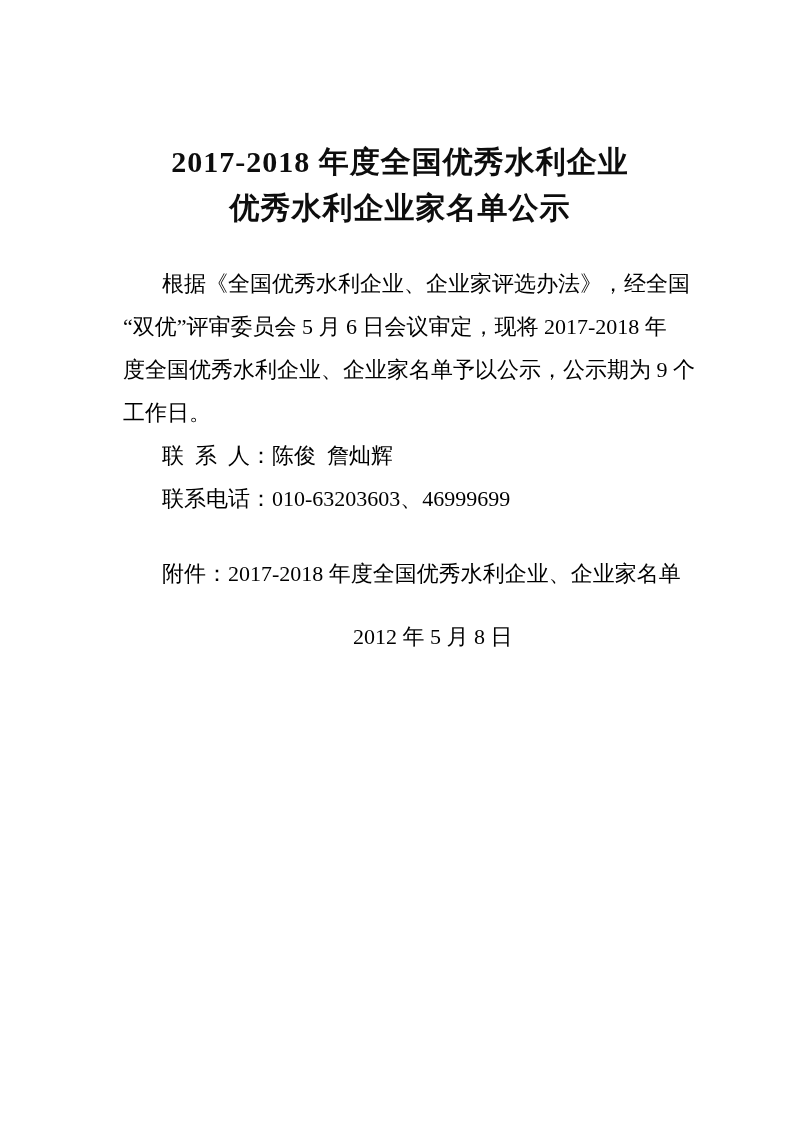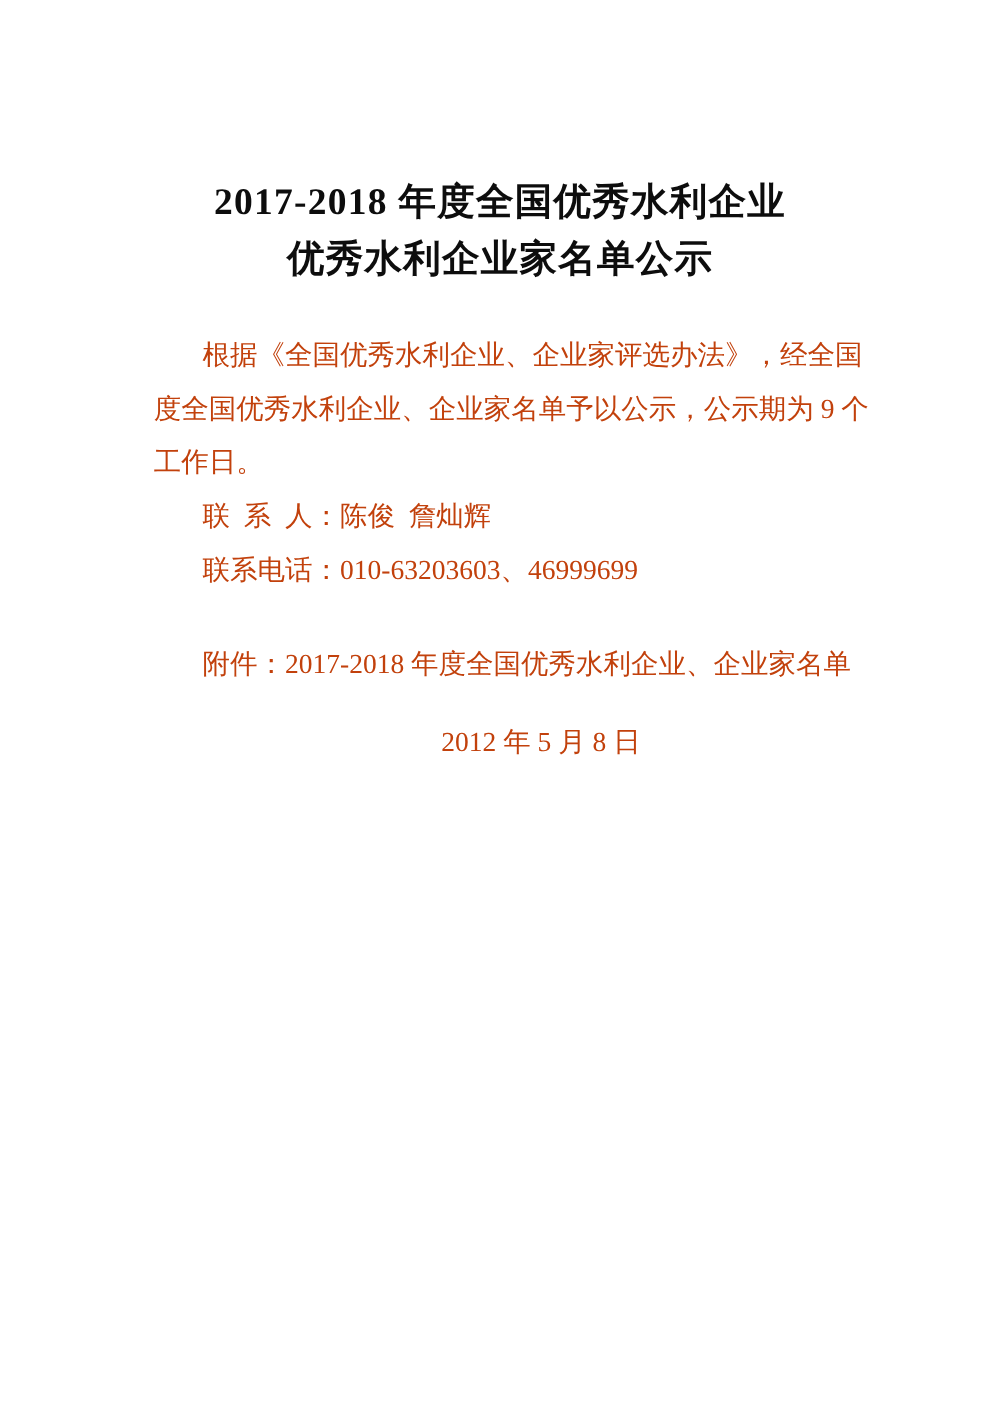--- a/index.html
+++ b/index.html
@@ -26,21 +26,21 @@
     letter-spacing: 1px;
     color: #0d0d0d;
   }
   .title-line {
     white-space: pre;
   }
   .body-block {
     margin: 31px 110px 0 123px;
     font-size: 22px;
     line-height: 43px;
-    color: #c2410c;
+    color: #000000;
   }
   .line {
     white-space: pre;
   }
   .indent {
     text-indent: 39px;
   }
   .attachment-line {
     margin-top: 32px;
   }
@@ -59,20 +59,21 @@
 <main class="page">
 
   <header class="title-block">
     <div class="title-line">2017-2018 年度全国优秀水利企业</div>
     <div class="title-line">优秀水利企业家名单公示</div>
   </header>
 
   <section class="body-block">
 
     <div class="line indent">根据《全国优秀水利企业、企业家评选办法》，经全国</div>
+    <div class="line">“双优”评审委员会 5 月 6 日会议审定，现将 2017-2018 年</div>
     <div class="line">度全国优秀水利企业、企业家名单予以公示，公示期为 9 个</div>
     <div class="line">工作日。</div>
 
     <div class="line indent">联  系  人：陈俊  詹灿辉</div>
     <div class="line indent">联系电话：010-63203603、46999699</div>
 
     <div class="line indent attachment-line">附件：2017-2018 年度全国优秀水利企业、企业家名单</div>
 
 
     <div class="line date-line">2012 年 5 月 8 日</div>

